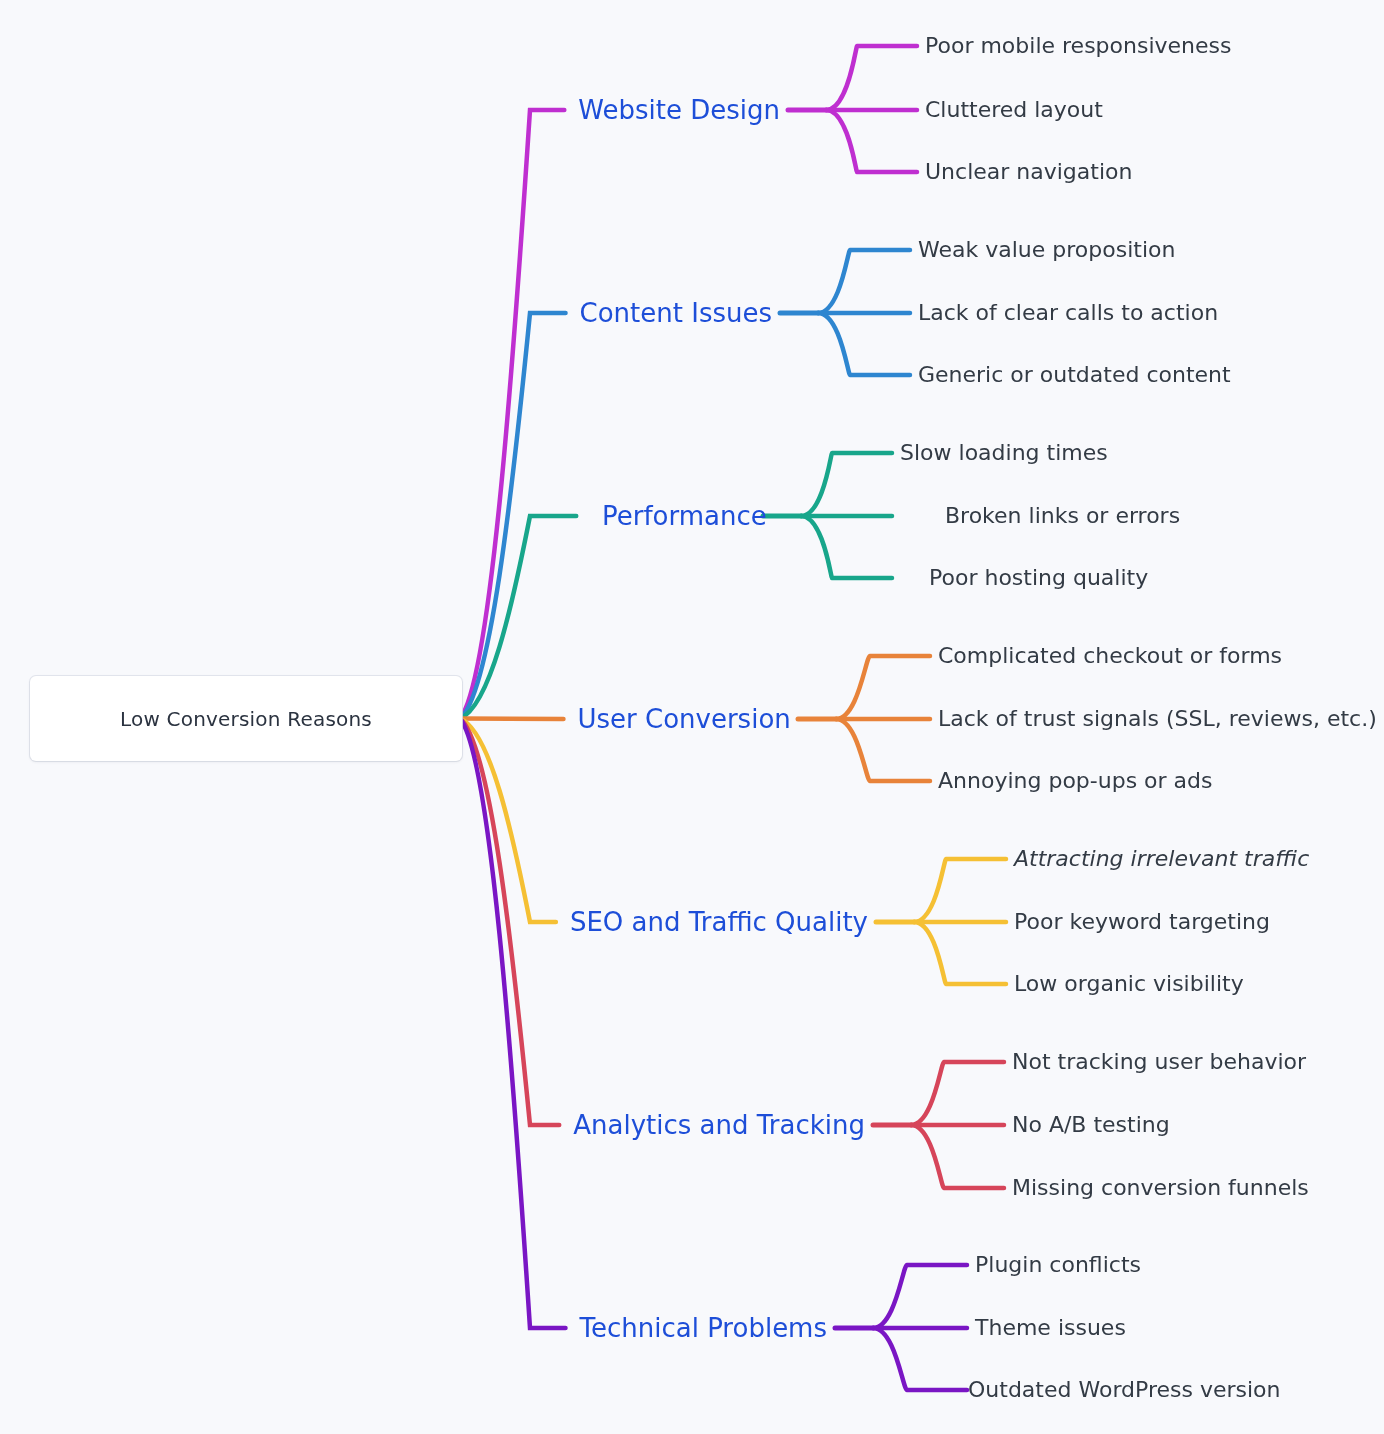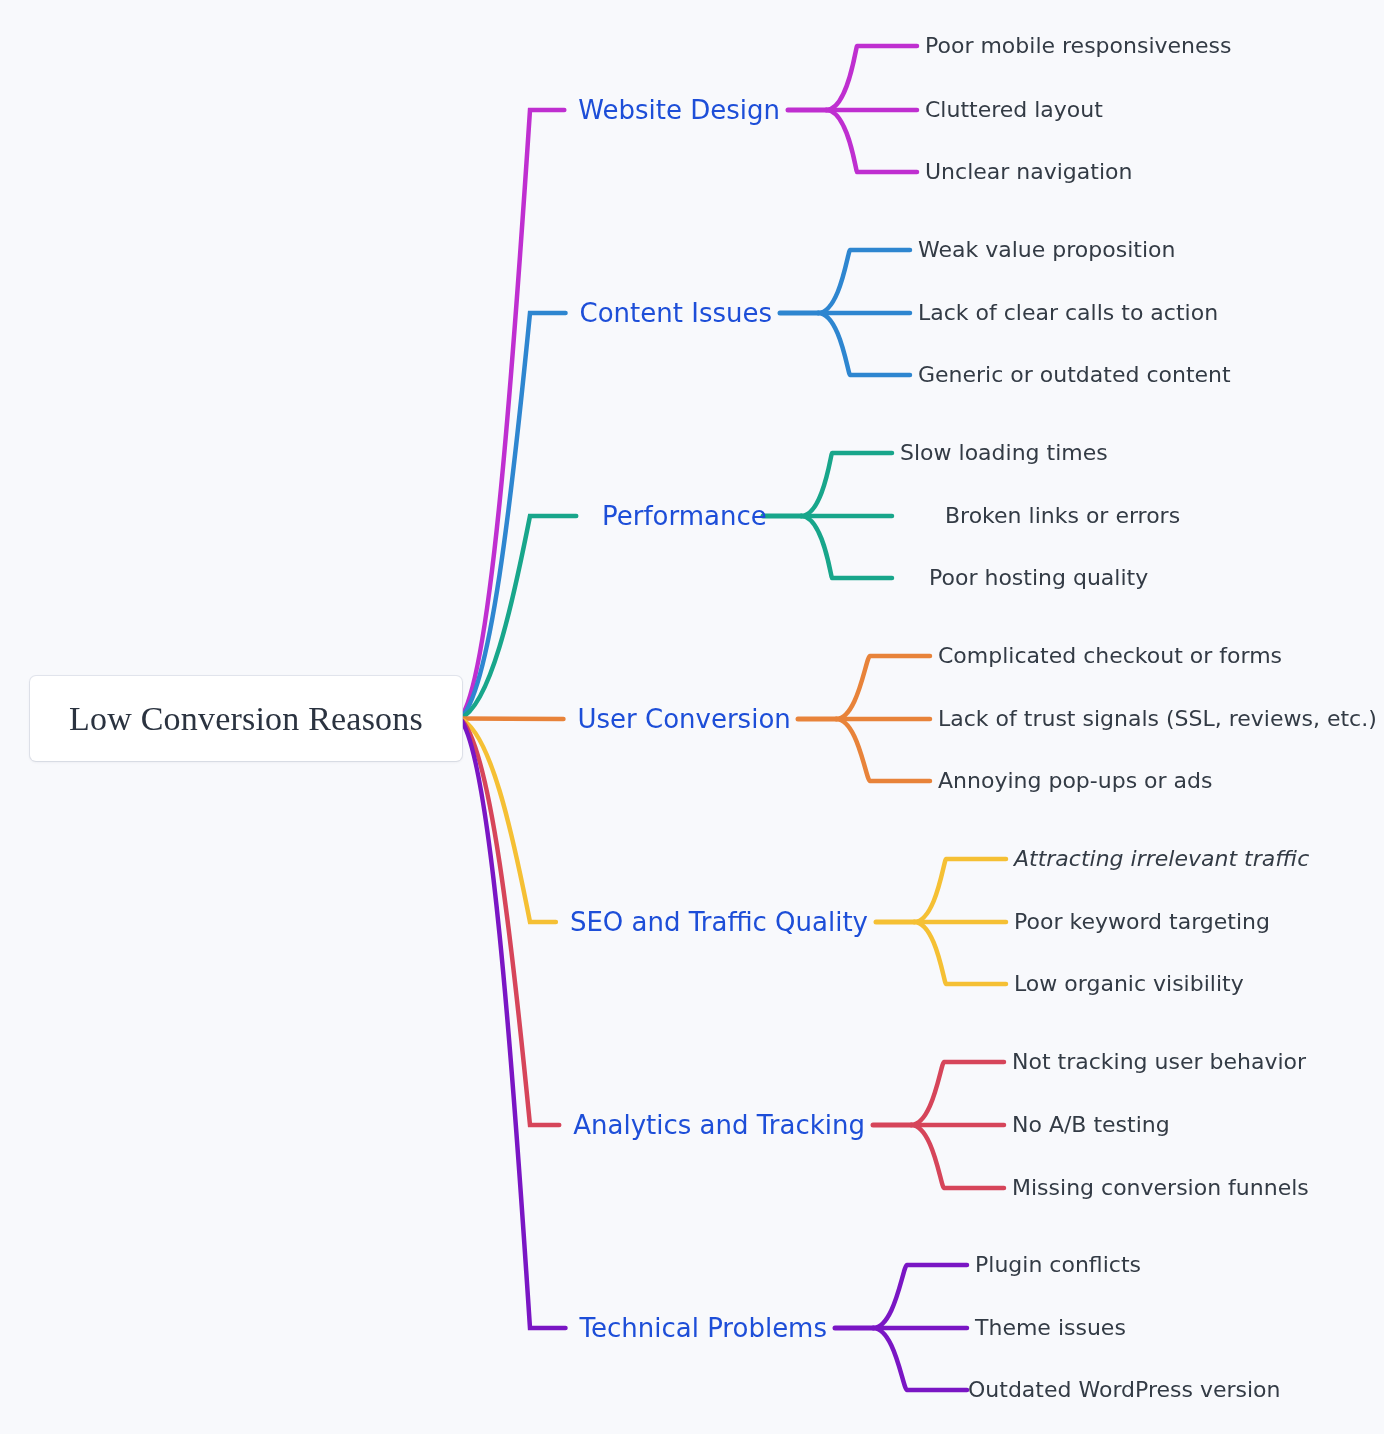--- a/index.html
+++ b/index.html
@@ -25,25 +25,24 @@
     position: absolute;
     background: #ffffff;
     border-radius: 6px;
     box-shadow: 0 1px 3px rgba(60,70,90,0.10), 0 0 0 1px rgba(225,228,236,0.9);
     display: flex;
     align-items: center;
     justify-content: center;
     box-sizing: border-box;
   }
   .root-label {
-    font-size: 34px;
+    font-size: 20px;
     color: #2b3340;
     letter-spacing: 0.2px;
     white-space: nowrap;
-    font-family: Liberation Serif, serif;
   }
   .branch-label {
     position: absolute;
     font-size: 26px;
     color: #1d4ed8;
     white-space: nowrap;
     line-height: 1;
     transform: translateY(-50%);
   }
   .leaf-label {

